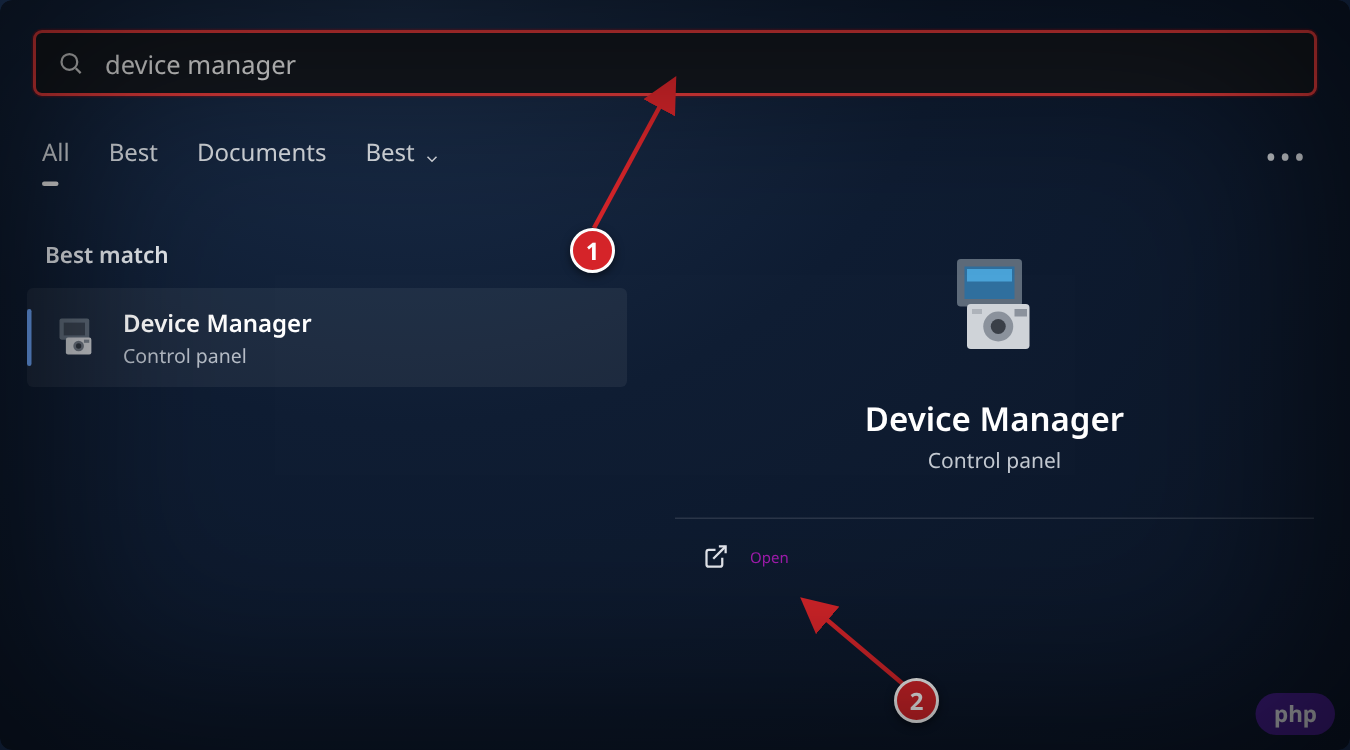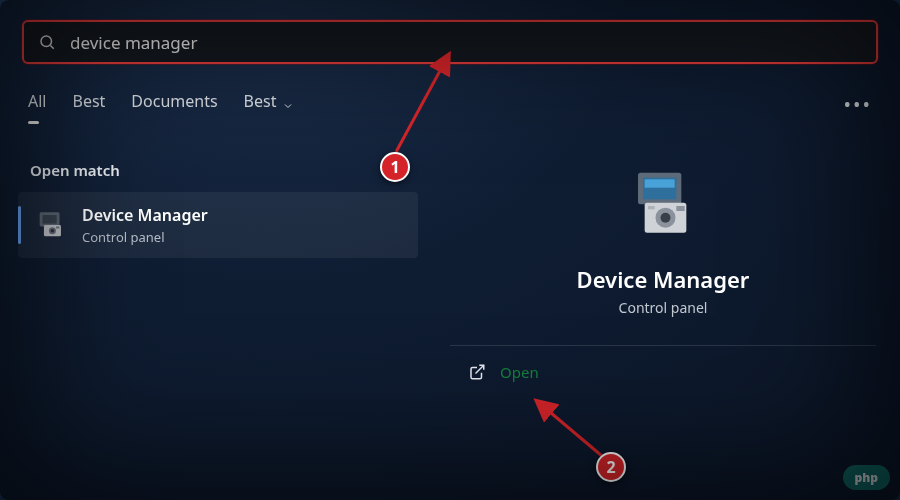--- a/index.html
+++ b/index.html
@@ -109,44 +109,43 @@
     margin-top: 28px; width: 100%; height: 1px;
     background: rgba(255,255,255,0.12);
   }
   .open-row {
     margin-top: 16px; width: 100%;
     display: flex; align-items: center; gap: 14px;
     padding-left: 18px;
     cursor: pointer;
   }
   .open-row .icon { width: 18px; height: 18px; color: #e6e9ef; }
-  .open-row .label { font-size: 15px; color: #15803d; }
+  .open-row .label { font-size: 10px; color: #a21caf; }
   
   .callout {
     position: absolute;
     width: 30px; height: 30px;
     background: #d6252a;
     border: 2px solid #fff;
     border-radius: 50%;
     display: flex; align-items: center; justify-content: center;
     font-weight: 700; font-size: 16px; color: #fff;
     box-shadow: 0 2px 6px rgba(0,0,0,0.5);
   }
   .callout-1 { top: 152px; left: 380px; }
   .callout-2 { top: 452px; left: 596px; }
   .arrow { position: absolute; pointer-events: none; }
   .arrow-1 { top: 48px; left: 388px; width: 70px; height: 110px; }
   .arrow-2 { top: 396px; left: 530px; width: 80px; height: 64px; }
   .watermark {
     position: absolute; right: 10px; bottom: 10px;
-    background: #0f766e; color: #ddd;
-    font-size: 12px; font-style: italic;
+    background: #4c1d95; color: #ddd;
+    font-size: 15px; font-style: italic;
     padding: 4px 12px; border-radius: 14px;
     opacity: 0.75;
-    font-weight: bold;
   }
   .watermark b { color:#fff; font-style:normal; }
 </style>
 </head>
 <body>
 
 <div class="search-wrap">
   <span class="icon">
     <svg viewBox="0 0 24 24" fill="none" stroke="currentColor" stroke-width="2">
       <circle cx="11" cy="11" r="7"></circle>
@@ -170,21 +169,21 @@
     <span>Best</span>
     <span class="chev">
       <svg viewBox="0 0 24 24" fill="none" stroke="currentColor" stroke-width="2">
           <polyline points="6 9 12 15 18 9"></polyline>
         </svg>
     </span>
   </div>
   <div class="more-dots">•••</div>
 </div>
 
-<div class="section-title">Open match</div>
+<div class="section-title">Best match</div>
 
 <div class="result-item">
   <span class="result-icon">
     <svg viewBox="0 0 48 48">
       <rect x="8" y="6" width="28" height="20" rx="2" fill="#5e6b7a"></rect>
       <rect x="12" y="10" width="20" height="12" fill="#3a4452"></rect>
       <rect x="14" y="24" width="24" height="16" rx="2" fill="#c9ccd1"></rect>
       <circle cx="26" cy="32" r="5" fill="#6c7480"></circle>
       <circle cx="26" cy="32" r="2.5" fill="#2f3640"></circle>
       <rect x="31" y="26" width="5" height="3" fill="#7a828e"></rect>

